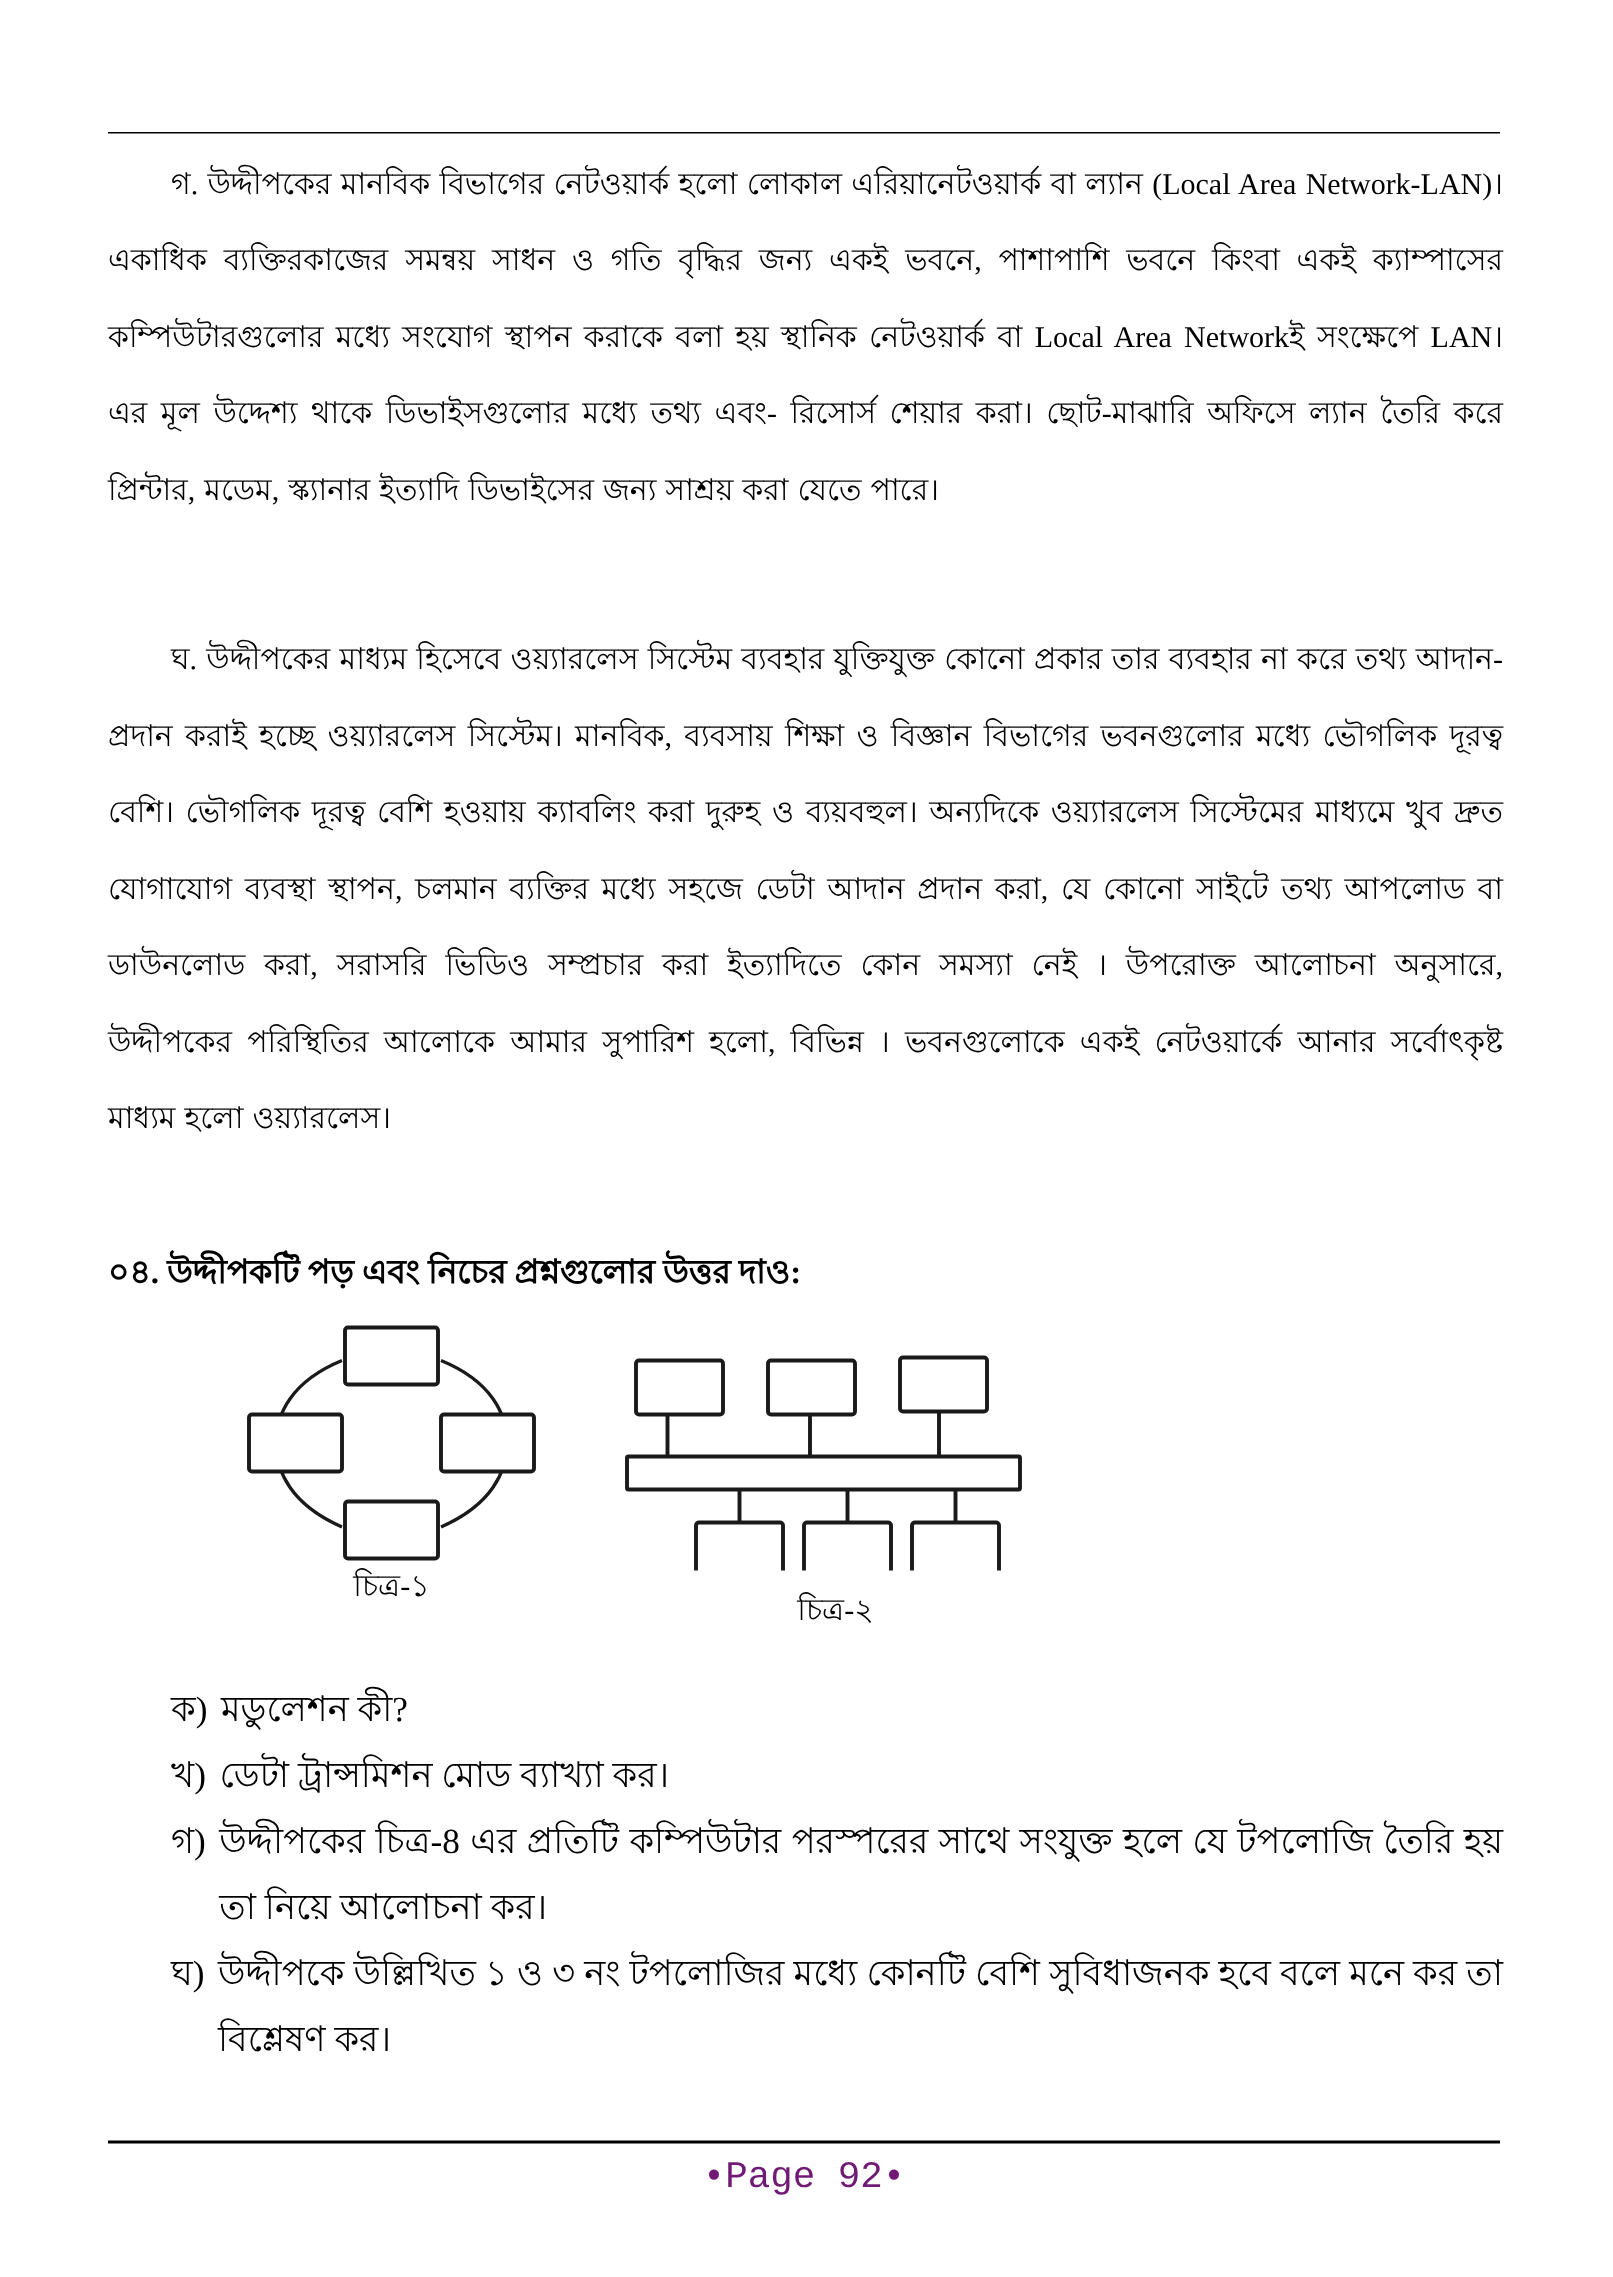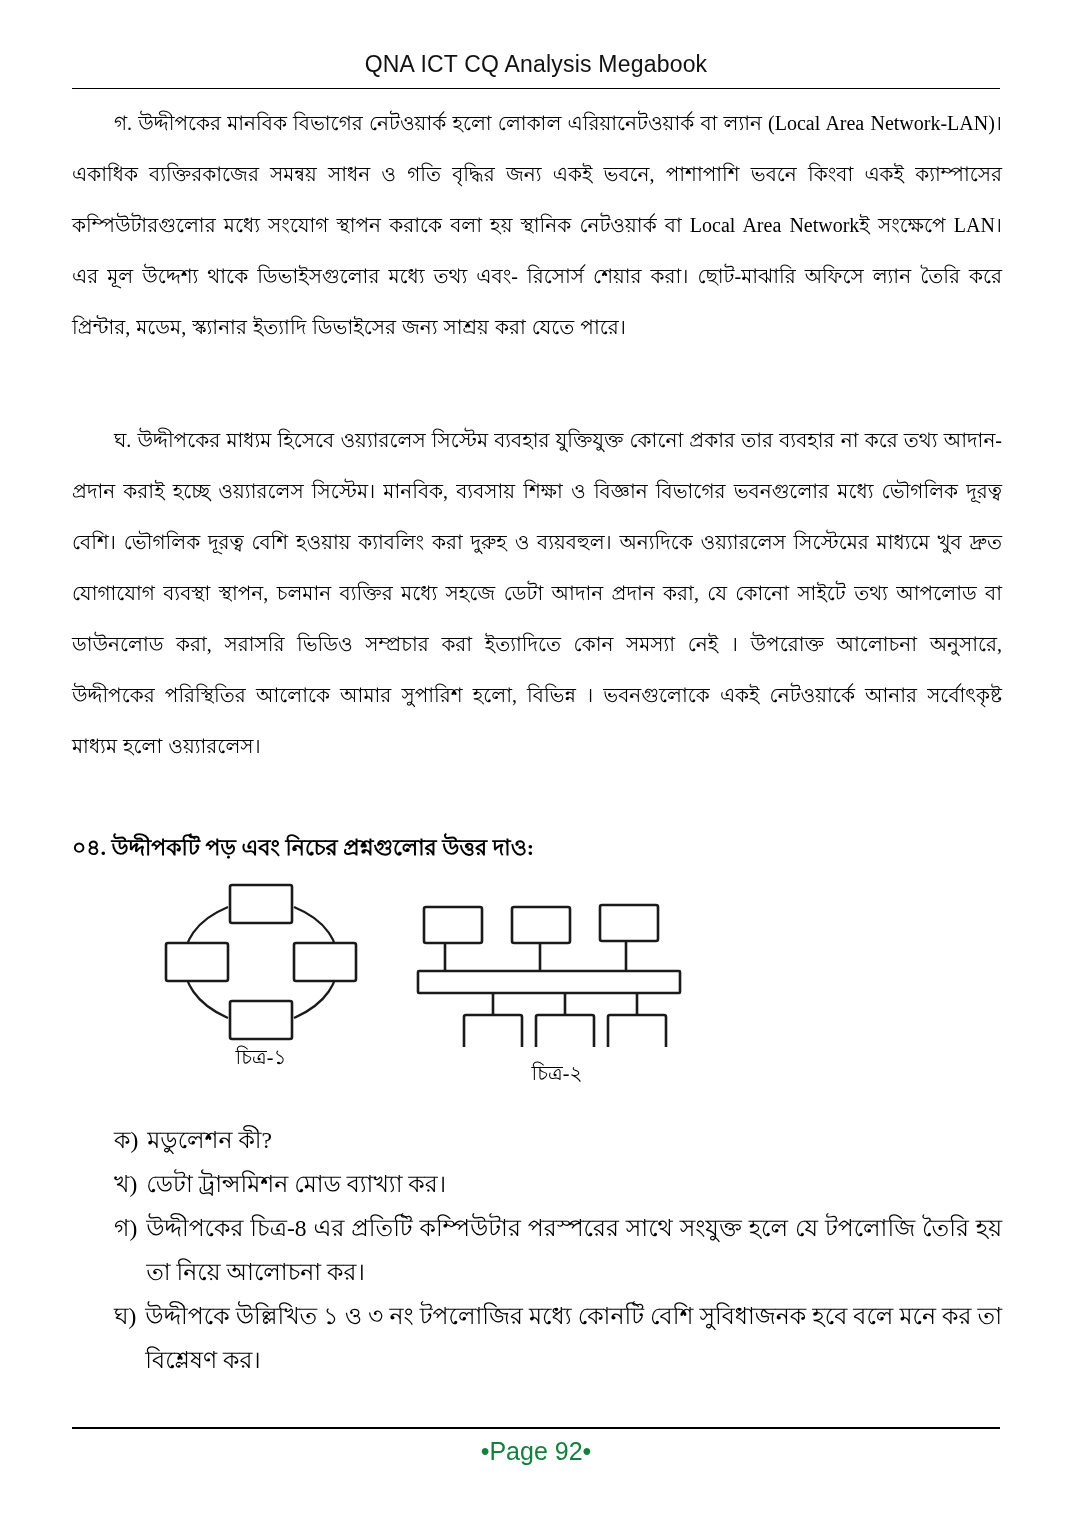--- a/index.html
+++ b/index.html
@@ -145,33 +145,30 @@
     width: 928px;
     height: 0;
     border-top: 2px solid #000;
   }
   .footer {
     position: absolute;
     left: 72px;
     top: 1437px;
     width: 928px;
     text-align: center;
-    font-family: Liberation Sans, sans-serif;
+    font-family: Liberation Mono, monospace;
     font-size: 25px;
-    color: #15803d;
+    color: #701a75;
   }
 </style>
 </head>
 <body>
 
 <div class="page">
 
-  <div class="header">
-    <div class="header-title">QNA ICT CQ Analysis Megabook</div>
-  </div>
   <div class="header-rule"></div>
 
   <div class="content">
 
     <p class="para indent">গ. উদ্দীপকের মানবিক বিভাগের নেটওয়ার্ক হলো লোকাল এরিয়ানেটওয়ার্ক বা ল্যান (Local Area Network-LAN)। একাধিক ব্যক্তিরকাজের সমন্বয় সাধন ও গতি বৃদ্ধির জন্য একই ভবনে, পাশাপাশি ভবনে কিংবা একই ক্যাম্পাসের কম্পিউটারগুলোর মধ্যে সংযোগ স্থাপন করাকে বলা হয় স্থানিক নেটওয়ার্ক বা Local Area Networkই সংক্ষেপে LAN। এর মূল উদ্দেশ্য থাকে ডিভাইসগুলোর মধ্যে তথ্য এবং- রিসোর্স শেয়ার করা। ছোট-মাঝারি অফিসে ল্যান তৈরি করে প্রিন্টার, মডেম, স্ক্যানার ইত্যাদি ডিভাইসের জন্য সাশ্রয় করা যেতে পারে।</p>
 
     <div class="gap-lg"></div>
 
     <p class="para indent">ঘ. উদ্দীপকের মাধ্যম হিসেবে ওয়্যারলেস সিস্টেম ব্যবহার যুক্তিযুক্ত কোনো প্রকার তার ব্যবহার না করে তথ্য আদান-প্রদান করাই হচ্ছে ওয়্যারলেস সিস্টেম। মানবিক, ব্যবসায় শিক্ষা ও বিজ্ঞান বিভাগের ভবনগুলোর মধ্যে ভৌগলিক দূরত্ব বেশি। ভৌগলিক দূরত্ব বেশি হওয়ায় ক্যাবলিং করা দুরুহ ও ব্যয়বহুল। অন্যদিকে ওয়্যারলেস সিস্টেমের মাধ্যমে খুব দ্রুত যোগাযোগ ব্যবস্থা স্থাপন, চলমান ব্যক্তির মধ্যে সহজে ডেটা আদান প্রদান করা, যে কোনো সাইটে তথ্য আপলোড বা ডাউনলোড করা, সরাসরি ভিডিও সম্প্রচার করা ইত্যাদিতে কোন সমস্যা নেই । উপরোক্ত আলোচনা অনুসারে, উদ্দীপকের পরিস্থিতির আলোকে আমার সুপারিশ হলো, বিভিন্ন । ভবনগুলোকে একই নেটওয়ার্কে আনার সর্বোৎকৃষ্ট মাধ্যম হলো ওয়্যারলেস।</p>
 

